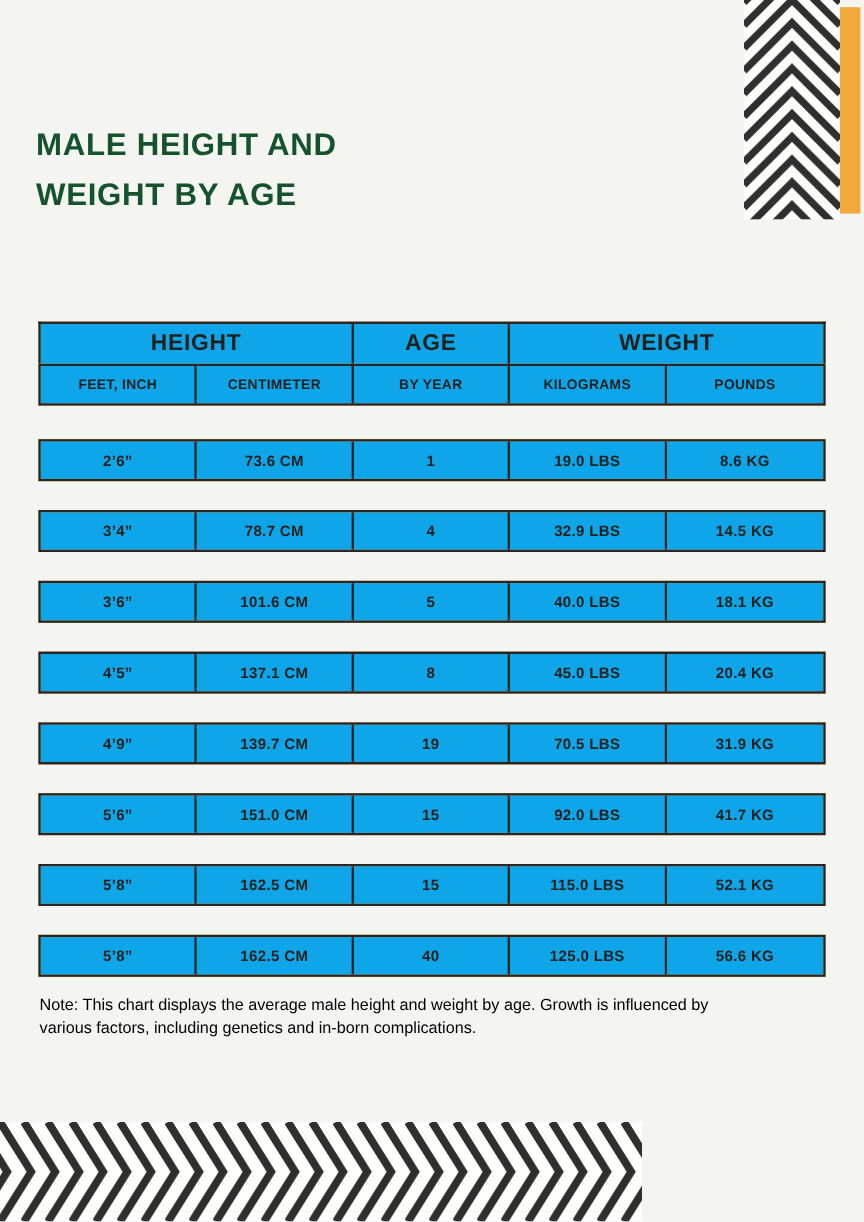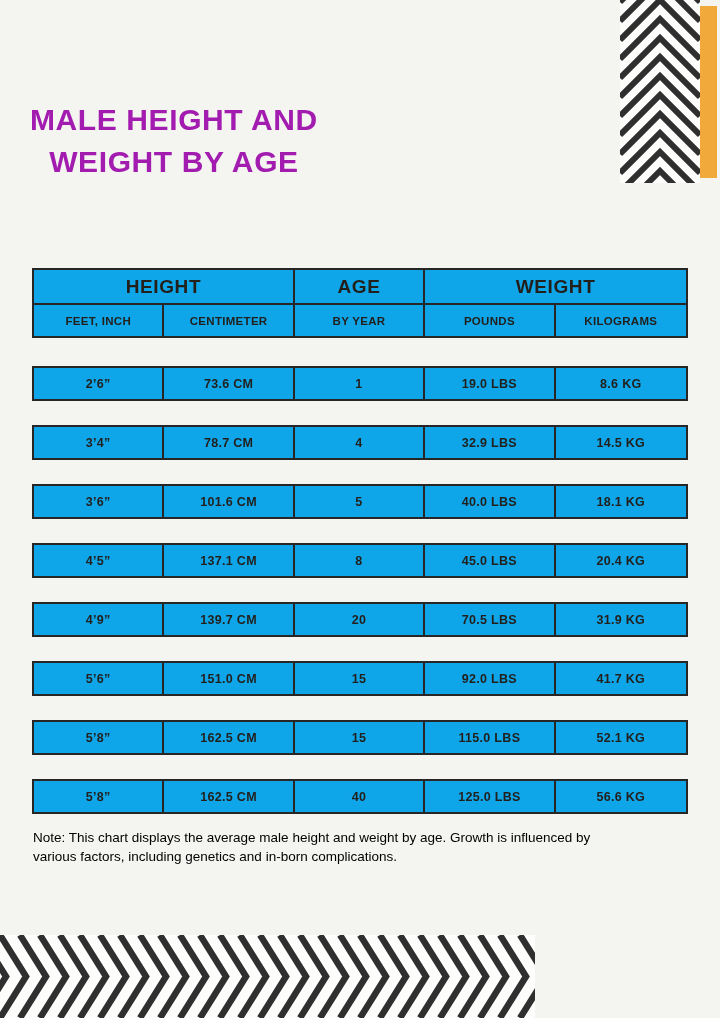--- a/index.html
+++ b/index.html
@@ -13,22 +13,22 @@
   .page { position:absolute; inset:0; }
 
   
   .chev-top { position:absolute; left:620px; top:0; }
   .accent-bar { position:absolute; left:700px; top:6px; width:17px; height:172px; background:#f2a93b; }
   .chev-bottom { position:absolute; left:0; top:935px; }
 
   
   .title {
     position:absolute; left:30px; top:99px;
-    font-size:30px; line-height:42px; font-weight:800;
-    letter-spacing:0.6px; color:#a21caf;text-align:center;
+    font-size:26px; line-height:42px; font-weight:800;
+    letter-spacing:0.6px; color:#14532d;
   }
   .title span { display:block; }
 
   
   .hw-table { position:absolute; left:32px; top:268px; width:656px; }
   .t-row { display:grid; grid-template-columns:repeat(5,1fr); border:2px solid #272624; background:#f0a83c; }
   .t-groups { grid-template-columns:2fr 1fr 2fr; border-bottom:none; }
   .t-cell {
     display:flex; align-items:center; justify-content:center;
     background:#0ea5e9; color:#231f1b;
@@ -83,22 +83,22 @@
     <div class="t-row t-groups">
       <div class="t-cell">HEIGHT</div>
       <div class="t-cell">AGE</div>
       <div class="t-cell">WEIGHT</div>
     </div>
 
     <div class="t-row t-cols">
       <div class="t-cell">FEET, INCH</div>
       <div class="t-cell">CENTIMETER</div>
       <div class="t-cell">BY YEAR</div>
+      <div class="t-cell">KILOGRAMS</div>
       <div class="t-cell">POUNDS</div>
-      <div class="t-cell">KILOGRAMS</div>
     </div>
 
     <div class="t-row t-data t-data-first">
       <div class="t-cell">2’6”</div>
       <div class="t-cell">73.6 CM</div>
       <div class="t-cell">1</div>
       <div class="t-cell">19.0 LBS</div>
       <div class="t-cell">8.6 KG</div>
     </div>
 
@@ -122,21 +122,21 @@
       <div class="t-cell">4’5”</div>
       <div class="t-cell">137.1 CM</div>
       <div class="t-cell">8</div>
       <div class="t-cell">45.0 LBS</div>
       <div class="t-cell">20.4 KG</div>
     </div>
 
     <div class="t-row t-data">
       <div class="t-cell">4’9”</div>
       <div class="t-cell">139.7 CM</div>
-      <div class="t-cell">20</div>
+      <div class="t-cell">19</div>
       <div class="t-cell">70.5 LBS</div>
       <div class="t-cell">31.9 KG</div>
     </div>
 
     <div class="t-row t-data">
       <div class="t-cell">5’6”</div>
       <div class="t-cell">151.0 CM</div>
       <div class="t-cell">15</div>
       <div class="t-cell">92.0 LBS</div>
       <div class="t-cell">41.7 KG</div>

